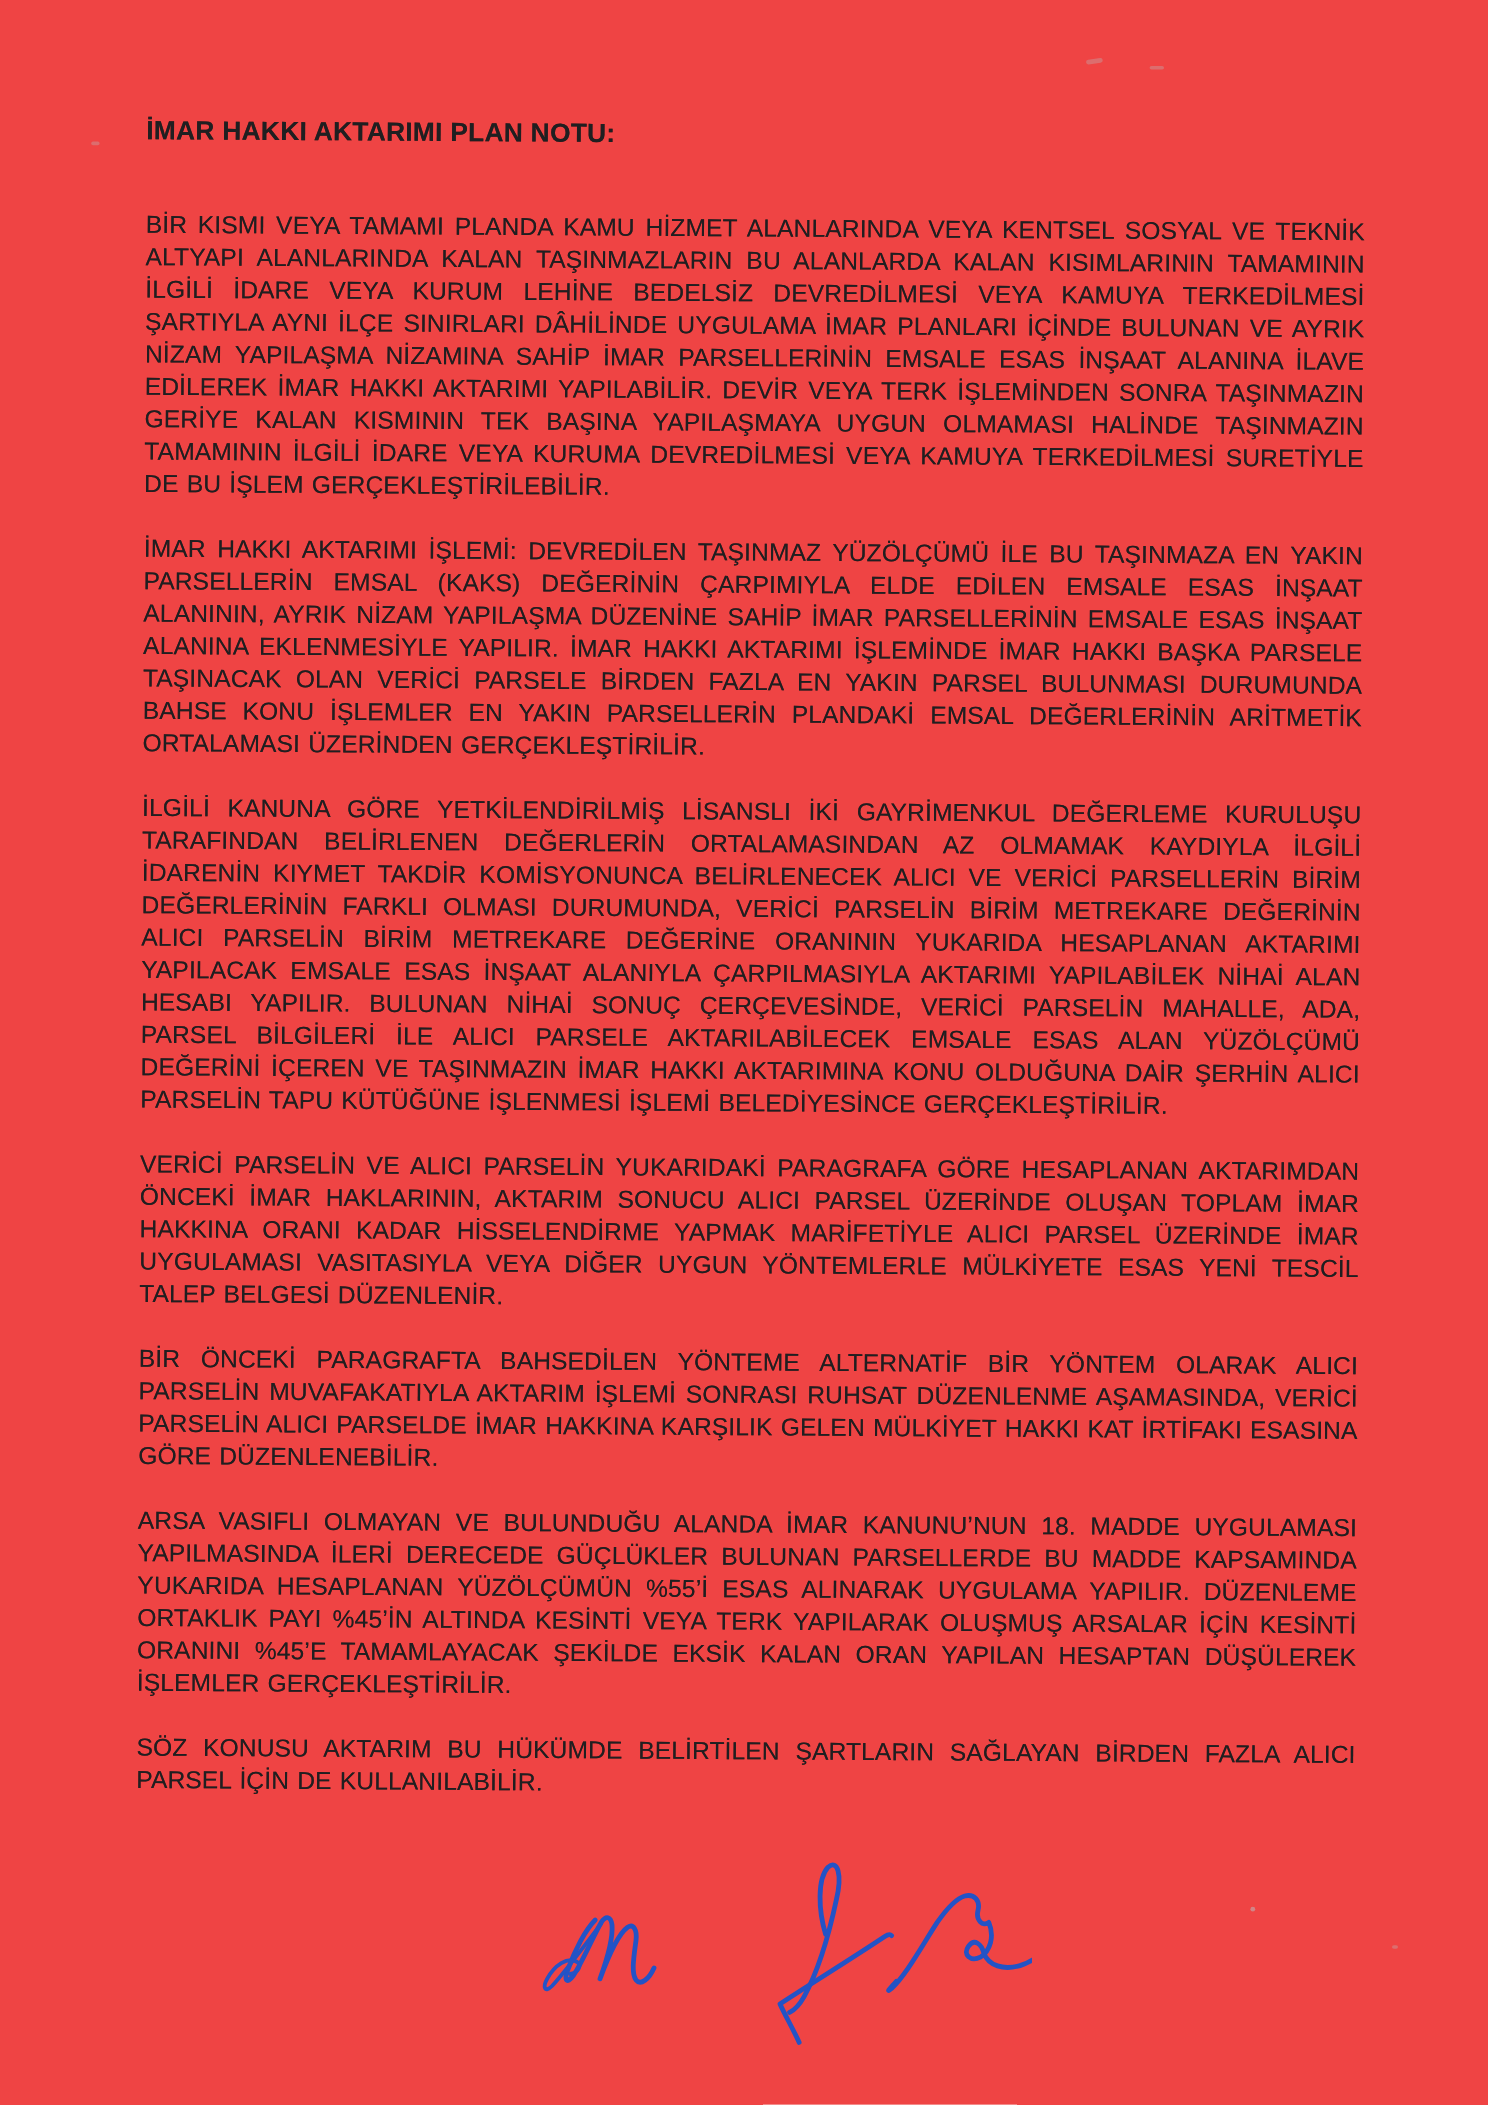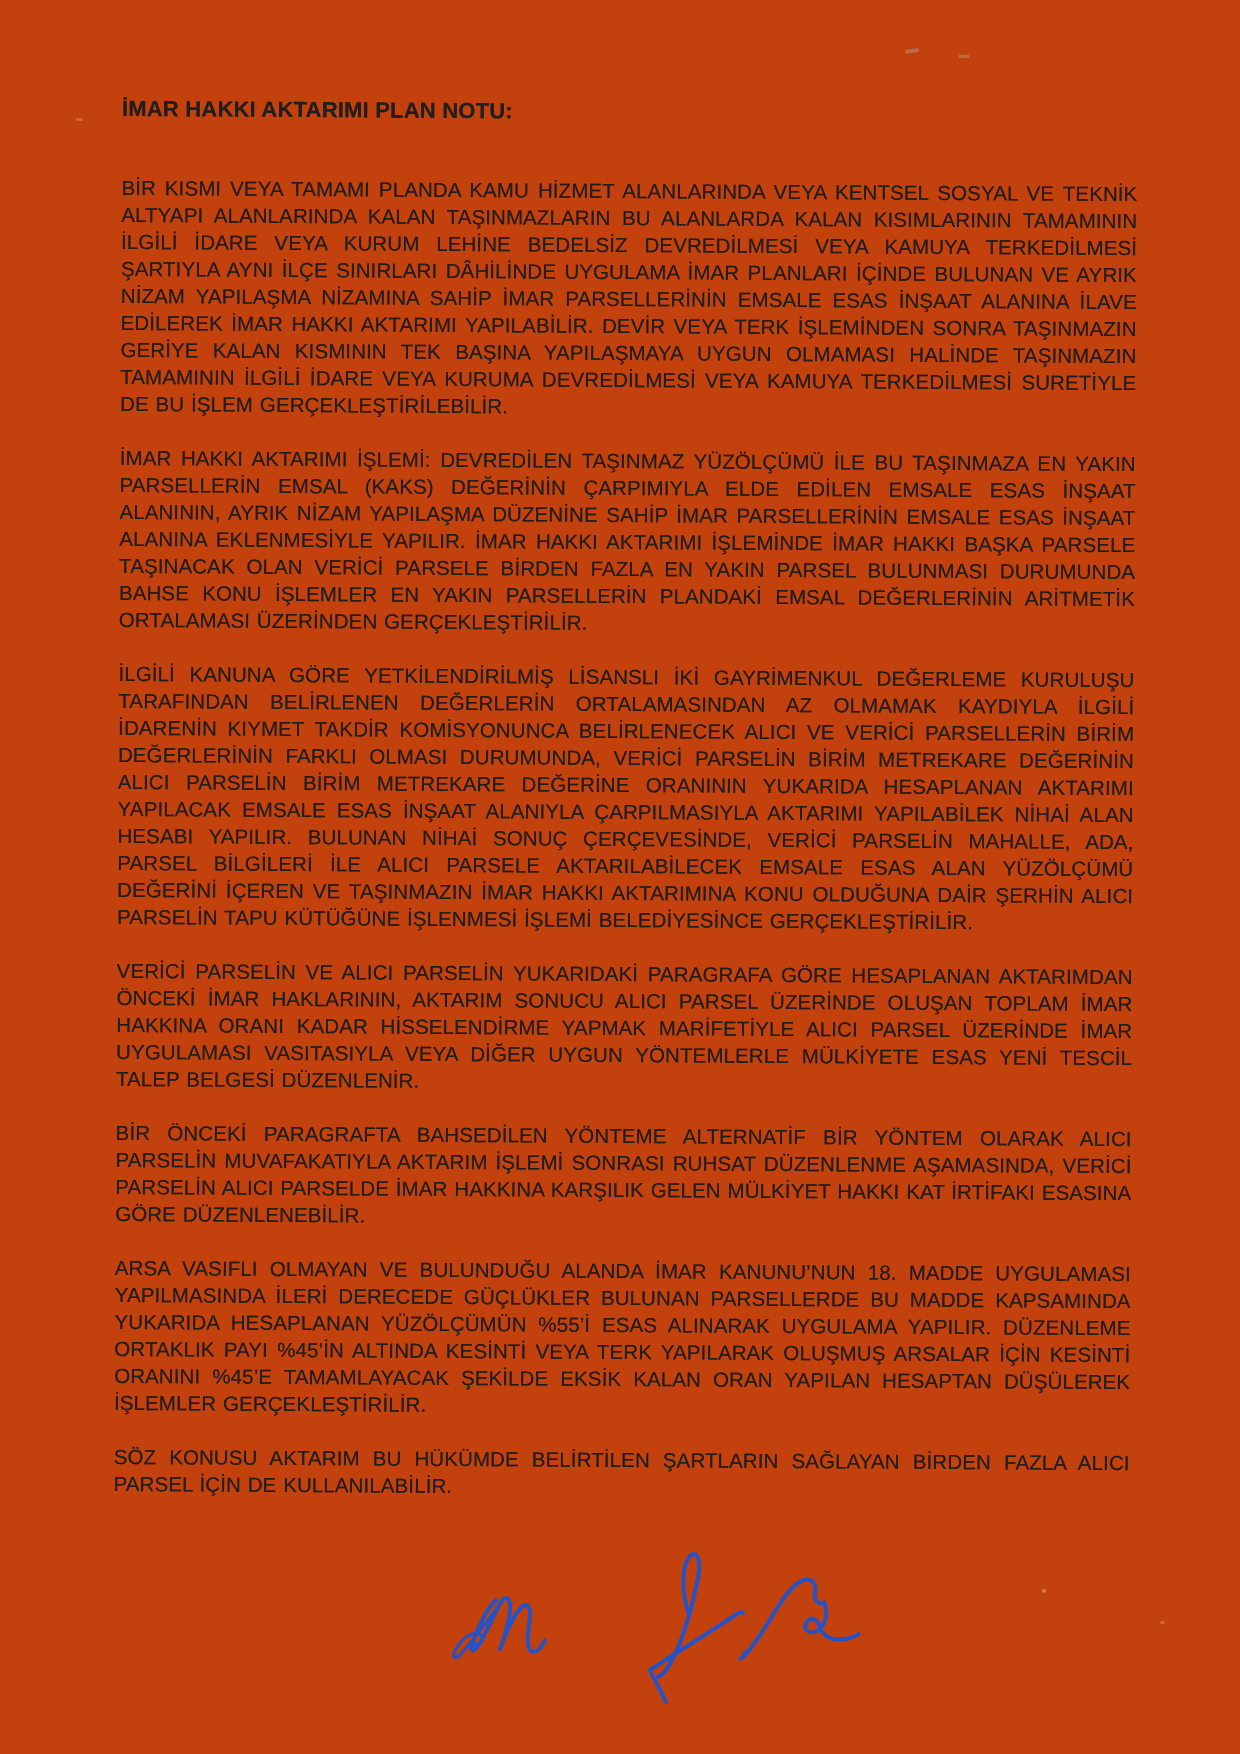--- a/index.html
+++ b/index.html
@@ -7,21 +7,21 @@
     padding: 0;
     width: 1240px;
     height: 1754px;
     background: #fdfdfc;
     overflow: hidden;
   }
   .page {
     position: relative;
     width: 1240px;
     height: 1754px;
-    background: #c2410c;
+    background: #ef4444;
     font-family: "Liberation Sans", sans-serif;
     color: var(--text-color, #1f1f21);
   }
   .content {
     position: absolute;
     left: 122px;
     top: 96px;
     width: 1016px;
     transform: rotate(0.35deg);
     transform-origin: top left;

